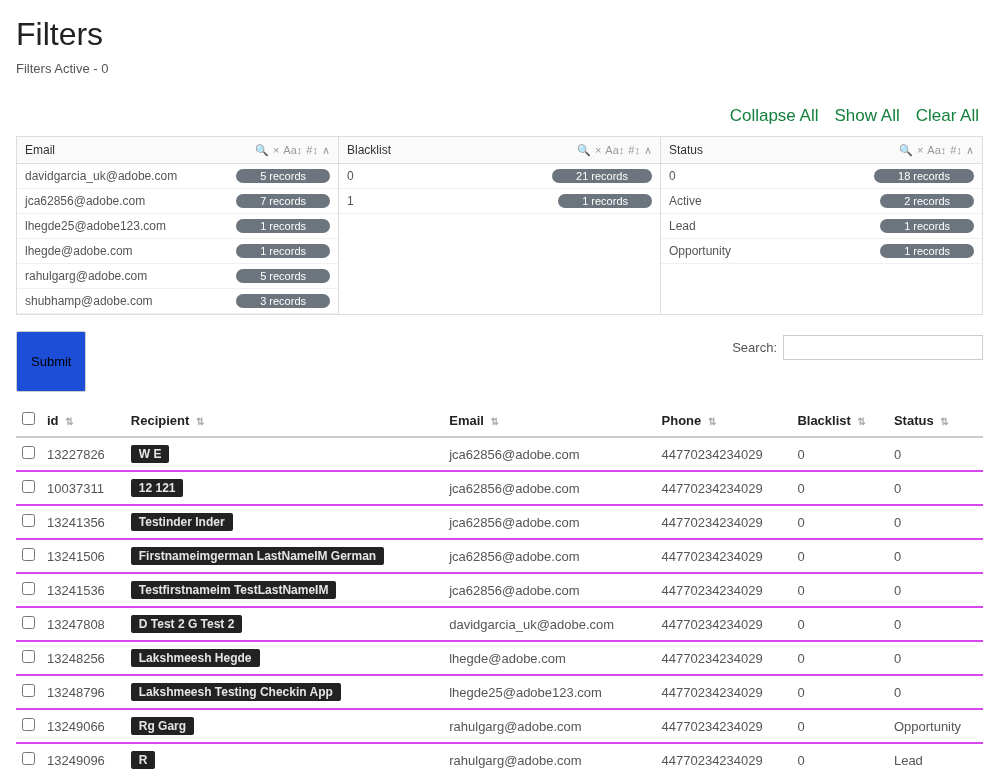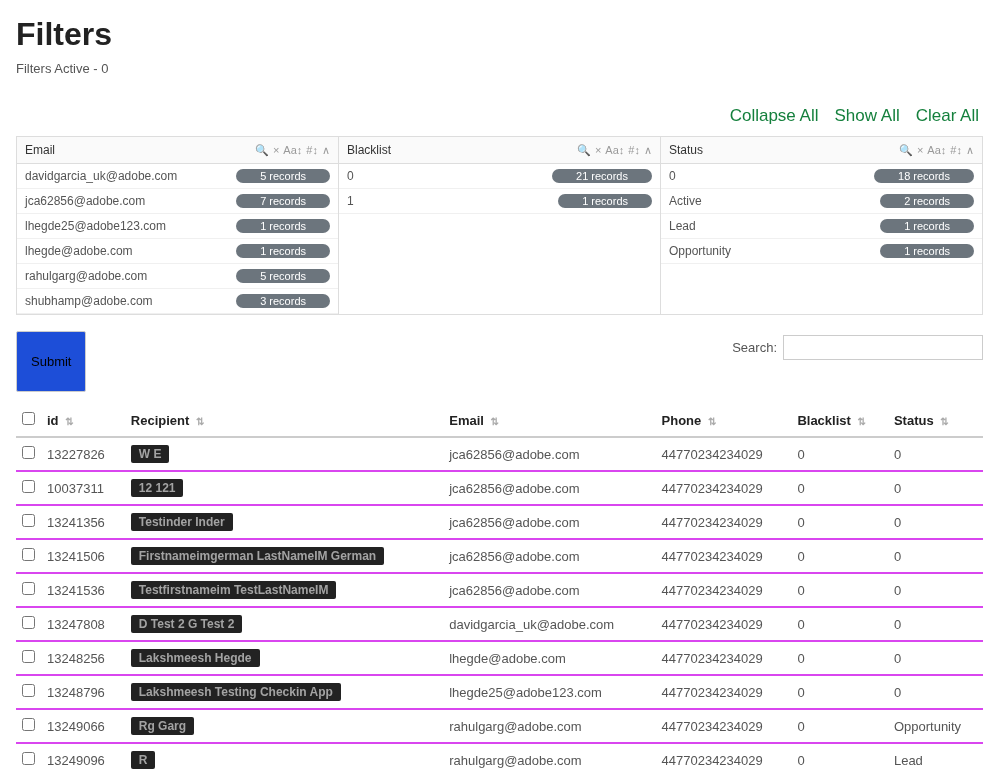--- a/index.html
+++ b/index.html
@@ -1,18 +1,18 @@
 <!DOCTYPE html>
 <html><head>
   <meta charset="utf-8">
   <style>
     * { box-sizing: border-box; margin: 0; padding: 0; }
     body { font-family: Arial, sans-serif; font-size: 13px; background: #fff; color: #333; padding: 16px; }
 
-    h1 { font-size: 32px; font-weight: bold; margin-bottom: 8px; color: #222; }
+    h1 { font-size: 32px; font-weight: normal; margin-bottom: 8px; color: #222; }
 
     .filters-active { font-size: 13px; color: #555; margin-bottom: 28px; }
 
     .filter-controls-row {
       display: flex;
       justify-content: space-between;
       align-items: center;
       margin-bottom: 8px;
     }
 
@@ -124,21 +124,21 @@
       color: #555;
       vertical-align: middle;
     }
 
     .checkbox-cell { width: 24px; }
     input[type="checkbox"] { cursor: pointer; }
 
     .name-badge {
       display: inline-block;
       background: #222;
-      color: #a3a3a3;
+      color: #e5e5e5;
       padding: 2px 8px;
       border-radius: 2px;
       font-size: 12px;
       font-weight: bold;
     }
 
     .pagination-row {
       display: flex;
       justify-content: flex-end;
       align-items: center;

